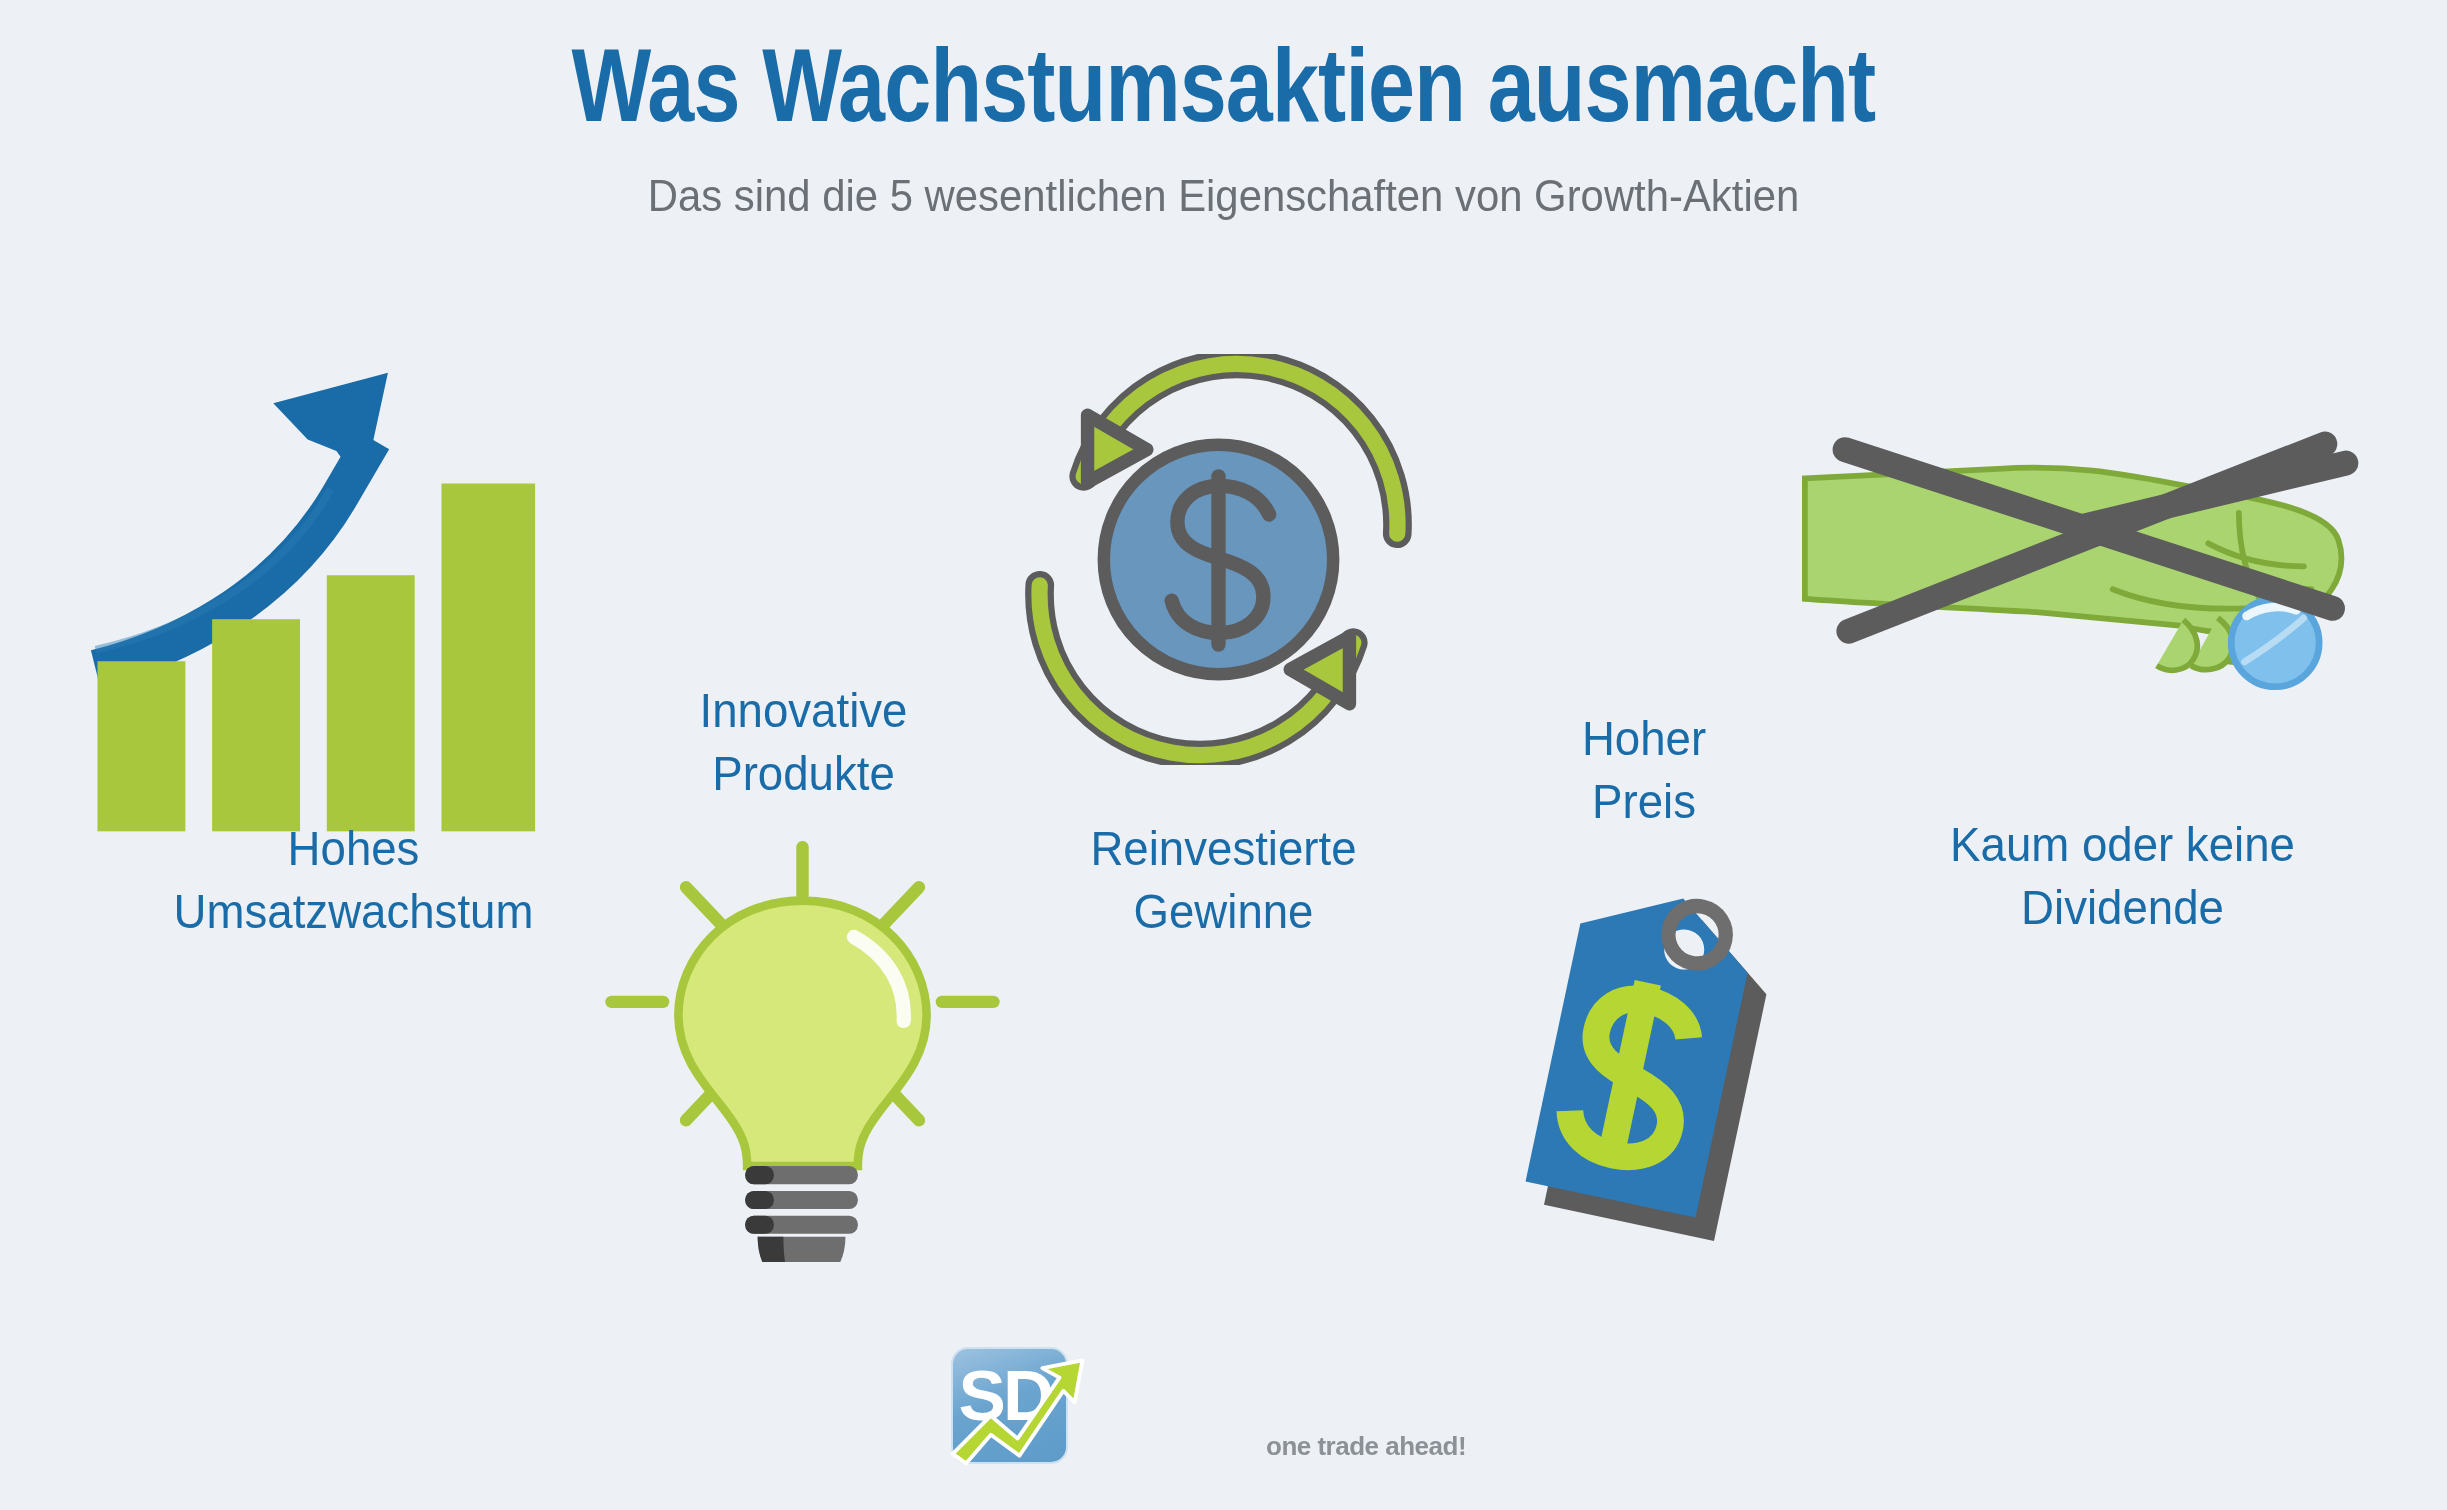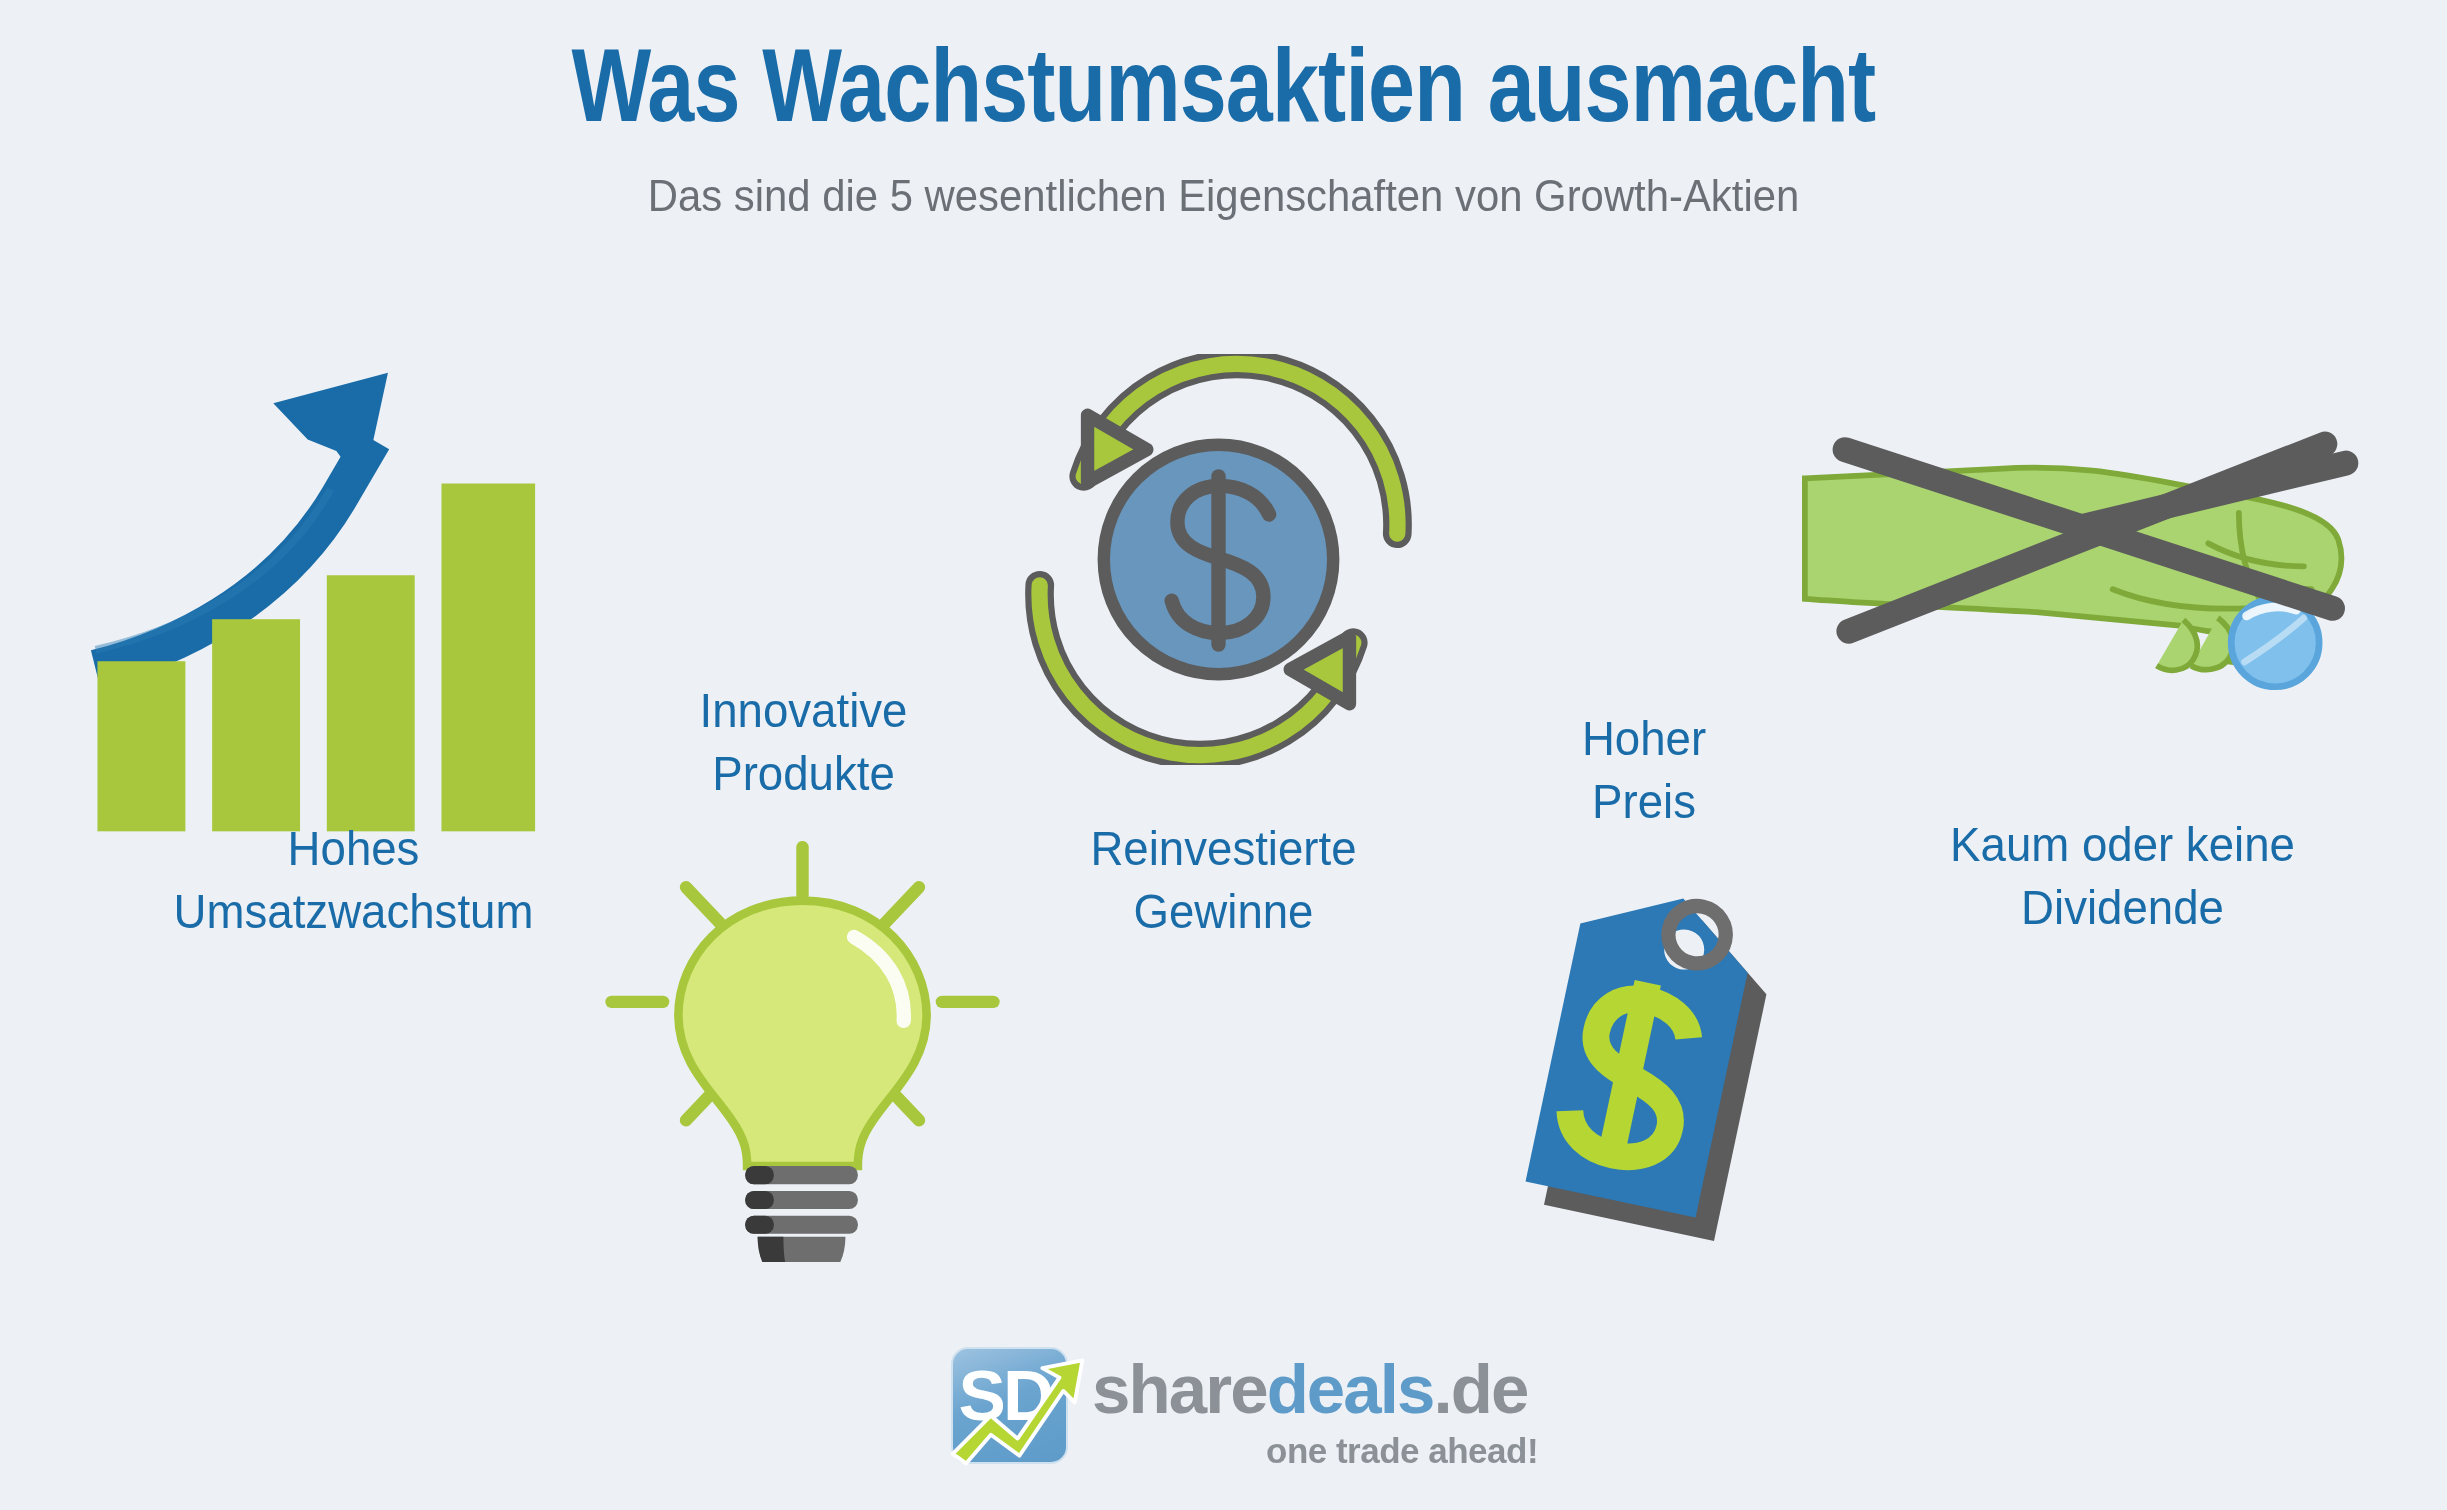--- a/index.html
+++ b/index.html
@@ -122,21 +122,21 @@
     letter-spacing: -1.9px;
     line-height: 1;
     white-space: nowrap;
   }
   .lg-share { color: #8b9196; }
   .lg-deals { color: #5e9bc9; }
   .lg-de    { color: #8b9196; }
   #logo-tagline {
     position: absolute;
     left: 315px; top: 88px;
-    font-size: 35px;
+    font-size: 26px;
     font-weight: bold;
     color: #8b9196;
     white-space: nowrap;
     letter-spacing: -0.5px;
   }
 </style>
 </head>
 <body>
 
 <div id="canvas">
@@ -298,18 +298,17 @@
 Dividende</div>
 
   <div id="logo-wrap">
     <div id="logo-badge"></div>
     <div id="logo-sd">SD</div>
     <div id="logo-arrow">
       <svg width="143" height="126" viewBox="0 0 150 132" xmlns="http://www.w3.org/2000/svg">
         <path d="M 6 112 L 46 72 L 74 96 L 118 32 L 100 22 L 142 14 L 134 58 L 122 46 L 76 114 L 46 92 L 20 122 Z" fill="#b5d633" stroke="#ffffff" stroke-width="4" stroke-linejoin="round"></path>
       </svg>
     </div>
-    <div id="logo-text"><span class="lg-share">share</span><span class="lg-deals">deals</span><span class="lg-de">.de</span></div>
     <div id="logo-tagline">one trade ahead!</div>
   </div>
 
 </div>
 
 
 </body></html>

